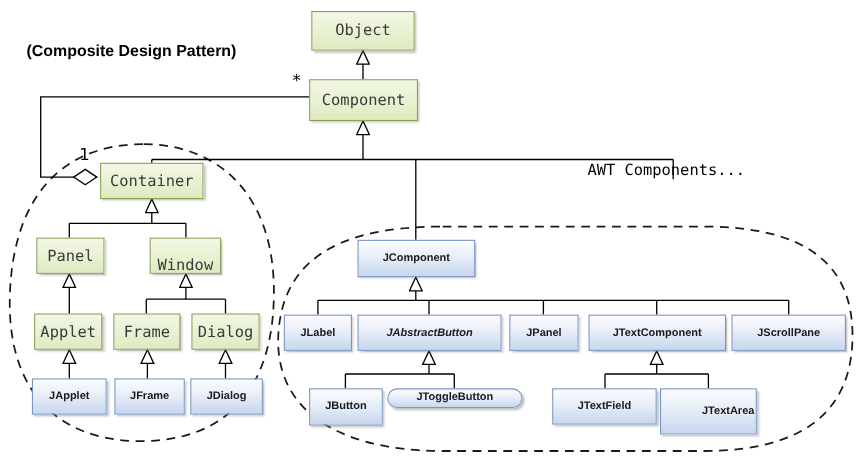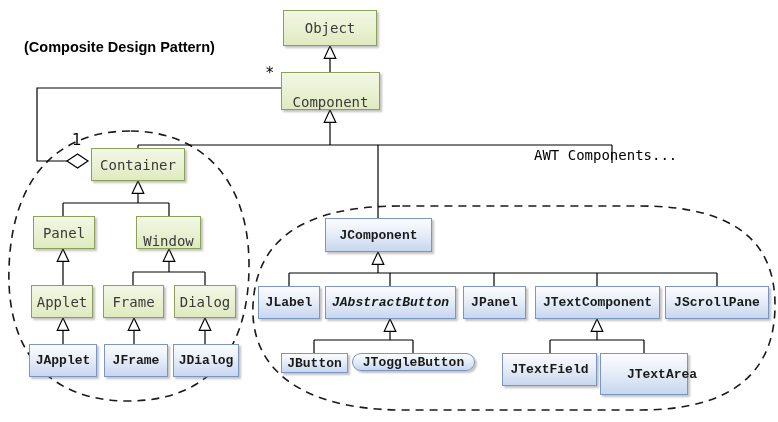--- a/index.html
+++ b/index.html
@@ -45,23 +45,23 @@
     box-shadow: 2px 2px 2px rgba(120,120,120,0.45);
     font-family: "DejaVu Sans Mono", monospace;
     font-weight: normal;
   }
   
   .node.swing {
     border: 1px solid #7b96c4;
     background: linear-gradient(to bottom, #fbfcfe 0%, #eaf0f9 40%, #c7d7ee 100%);
     color: #1a1a1a;
     box-shadow: 2px 2px 2px rgba(120,120,120,0.45);
-    font-family: Liberation Mono, monospace;
+    font-family: Liberation Sans, sans-serif;
     font-weight: bold;
-    font-size: 13px;
+    font-size: 10px;
   }
   .node.swing.abstract .lbl {
     font-style: italic;
   }
   
   .caption {
     position: absolute;
     font-family: "Liberation Sans", sans-serif;
     font-weight: bold;
     font-size: 14.5px;
@@ -155,21 +155,21 @@
 
   <div class="mult" style="left:266px; top:64px;">*</div>
   <div class="mult" style="left:72px; top:131px;">1</div>
 
   <div class="note" style="left:534px; top:147px;">AWT Components...</div>
 
   <div id="nodes">
       <div class="node awt" style="left: 283px; top: 10px; width: 94px; height: 36px;">
         <span class="lbl">Object</span>
       </div>
-      <div class="node awt" style="left: 281px; top: 72px; width: 99px; height: 38px; align-items: flex-end;">
+      <div class="node awt" style="left: 281px; top: 72px; width: 99px; height: 38px;">
         <span class="lbl">Component</span>
       </div>
       <div class="node awt" style="left: 91px; top: 148px; width: 94px; height: 33px;">
         <span class="lbl">Container</span>
       </div>
       <div class="node awt" style="left: 33px; top: 216px; width: 62px; height: 33px;">
         <span class="lbl">Panel</span>
       </div>
       <div class="node awt" style="left: 136px; top: 216px; width: 65px; height: 33px; align-items: flex-end;">
         <span class="lbl">Window</span>
@@ -203,21 +203,21 @@
       </div>
       <div class="node swing" style="left: 463px; top: 286px; width: 63px; height: 33px;">
         <span class="lbl">JPanel</span>
       </div>
       <div class="node swing" style="left: 535px; top: 286px; width: 125px; height: 33px;">
         <span class="lbl">JTextComponent</span>
       </div>
       <div class="node swing" style="left: 665px; top: 286px; width: 104px; height: 33px;">
         <span class="lbl">JScrollPane</span>
       </div>
-      <div class="node swing" style="left: 281px; top: 353px; width: 67px; height: 20px;">
+      <div class="node swing" style="left: 281px; top: 353px; width: 67px; height: 34px;">
         <span class="lbl">JButton</span>
       </div>
       <div class="node swing" style="left: 352px; top: 353px; width: 123px; height: 18px; border-radius: 10px;">
         <span class="lbl">JToggleButton</span>
       </div>
       <div class="node swing" style="left: 502px; top: 353px; width: 95px; height: 33px;">
         <span class="lbl">JTextField</span>
       </div>
       <div class="node swing" style="left: 600px; top: 353px; width: 88px; height: 42px; padding-left: 36px;">
         <span class="lbl">JTextArea</span>

